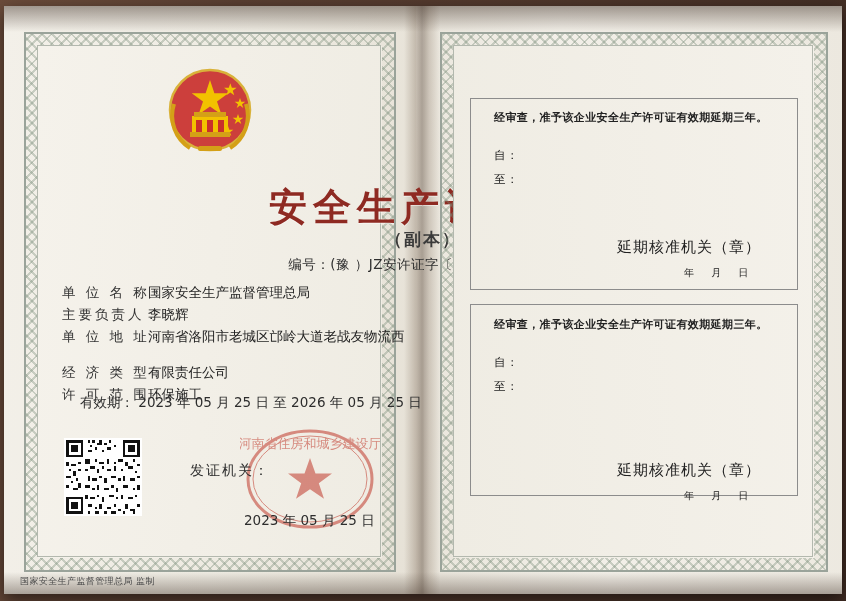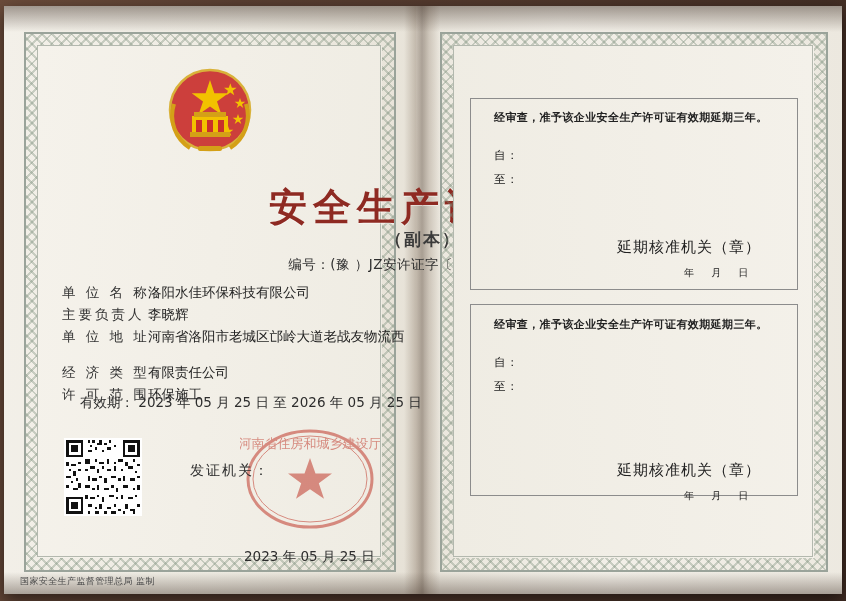--- a/index.html
+++ b/index.html
@@ -47,21 +47,21 @@
   #subtitle{position:absolute;left:0;right:0;top:222px;text-align:center;
     font-size:17px;font-weight:bold;color:#3a3a3a;letter-spacing:2px;}
   #certno{position:absolute;left:0;right:0;top:250px;text-align:center;
     font-size:13.5px;color:#2f2f2f;letter-spacing:.5px;}
   .field{position:absolute;font-size:13.5px;color:#2d2d2d;white-space:nowrap;}
   .flabel{display:inline-block;width:86px;letter-spacing:3px;color:#333;}
   .fvalue{color:#1f1f1f;}
   #validity{position:absolute;left:48px;top:388px;font-size:13.5px;color:#2d2d2d;margin-left:28px;}
   #qr{position:absolute;left:60px;top:432px;width:78px;height:78px;}
   #issuer{position:absolute;left:186px;top:456px;font-size:14px;letter-spacing:2px;color:#2d2d2d;}
-  #issuedate{position:absolute;left:240px;top:506px;font-size:13.5px;color:#2d2d2d;margin-top:36px;}
+  #issuedate{position:absolute;left:240px;top:506px;font-size:13.5px;color:#2d2d2d;}
   #seal{position:absolute;left:236px;top:418px;width:140px;height:110px;}
   #footnote{position:absolute;left:16px;bottom:6px;font-size:9px;color:#4a4a4a;letter-spacing:.4px;margin-top:24px;}
 
   
   #rtitle{position:absolute;left:466px;top:50px;width:326px;height:34px;
     border-top:1px solid #7d7d7d;border-bottom:1px solid #7d7d7d;
     display:flex;align-items:center;justify-content:center;
     font-size:17px;font-weight:bold;letter-spacing:10px;color:#1f1f1f;}
   .panel{position:absolute;border:1px solid #8c8c8c;}
   .ptext{position:absolute;font-size:11px;color:#222;letter-spacing:.4px;font-weight:bold;}
@@ -110,21 +110,21 @@
         <path d="M96,50 A38,38 0 0,1 80,94" fill="none" stroke="#d4a017" stroke-width="4"></path>
         <rect x="48" y="92" width="24" height="5" rx="2" fill="#d4a017"></rect>
       </g>
     </svg>
 
     <div id="title">安全生产许可证</div>
     <div id="subtitle">（副本）</div>
     <div id="certno">编号：(豫 ）JZ安许证字〔2023〕052592</div>
 
     <div class="field" style="left:58px;top:278px;">
-      <span class="flabel">单 位 名 称：</span><span class="fvalue">洛阳水佳环保科技有限公司</span>
+      <span class="flabel">单 位 名 称：</span><span class="fvalue">国家安全生产监督管理总局</span>
     </div>
     <div class="field" style="left:58px;top:300px;">
       <span class="flabel">主要负责人：</span><span class="fvalue">李晓辉</span>
     </div>
     <div class="field" style="left:58px;top:322px;">
       <span class="flabel">单 位 地 址：</span><span class="fvalue">河南省洛阳市老城区邙岭大道老战友物流西</span>
     </div>
     <div class="field" style="left:58px;top:358px;">
       <span class="flabel">经 济 类 型：</span><span class="fvalue">有限责任公司</span>
     </div>

